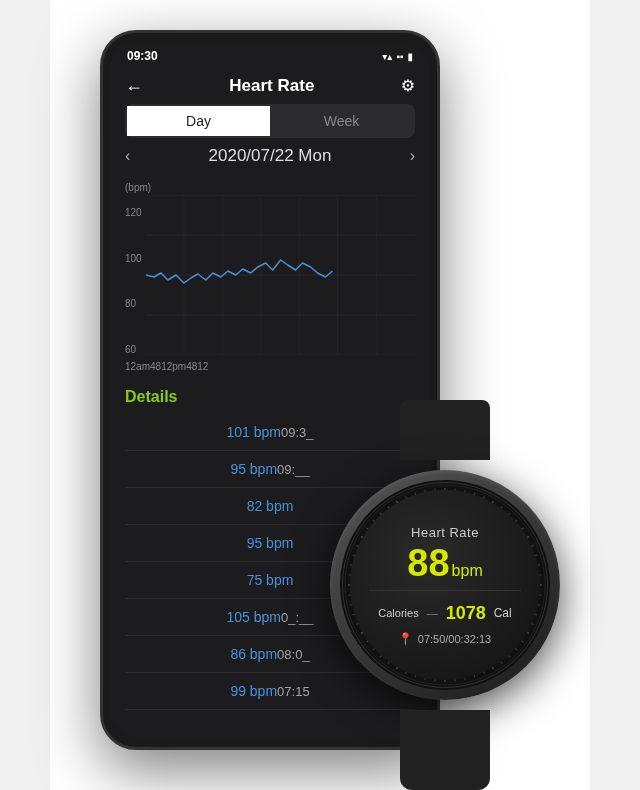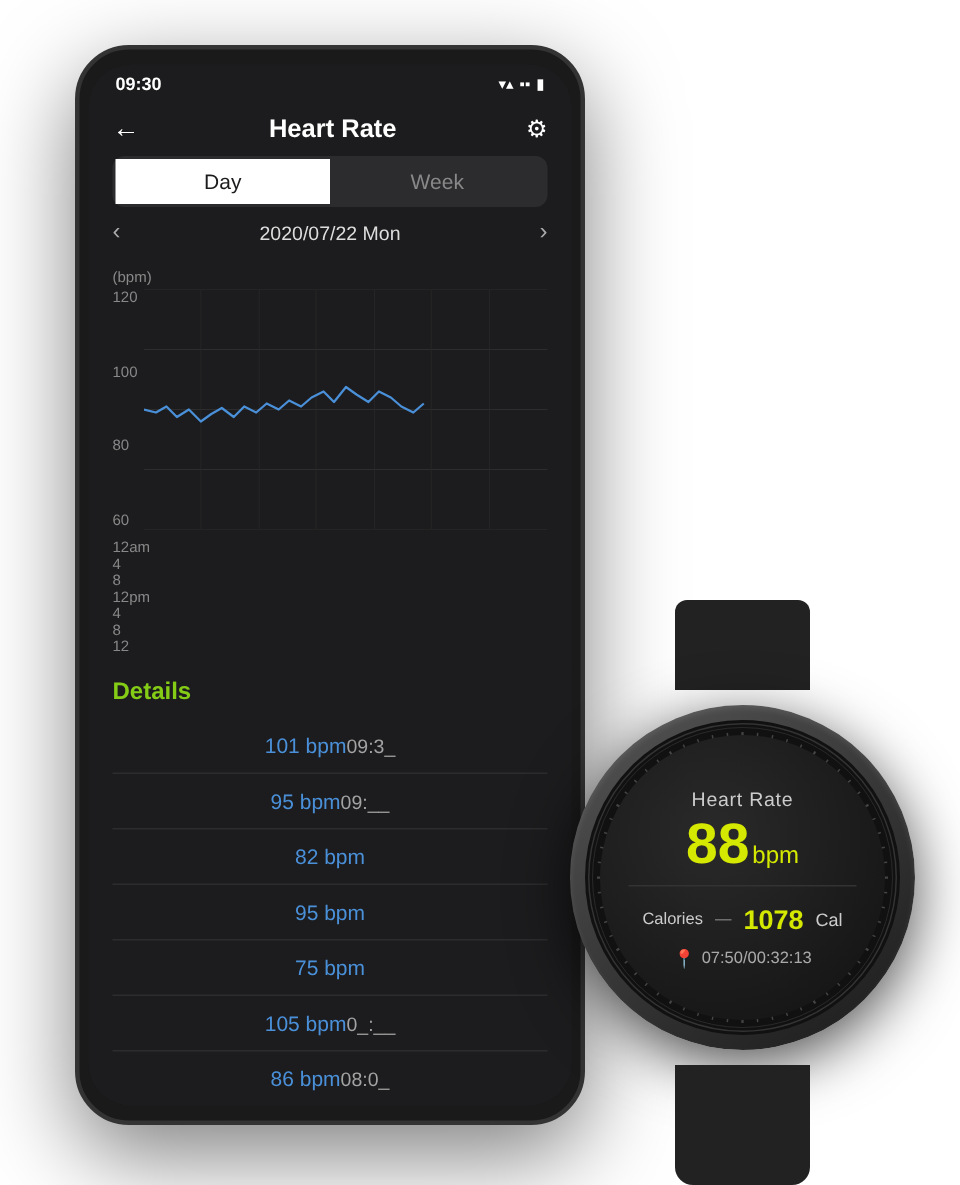--- a/index.html
+++ b/index.html
@@ -9,21 +9,21 @@
       background: #f0f0f0;
       display: flex;
       align-items: center;
       justify-content: center;
       font-family: 'Arial', sans-serif;
       overflow: hidden;
     }
 
     .scene {
       position: relative;
-      width: 640px;
+      width: 540px;
       height: 790px;
       background: white;
       display: flex;
       align-items: center;
       justify-content: center;
       text-decoration: underline;
     }
 
     
     .phone {
@@ -140,21 +140,21 @@
     }
 
     .date-nav .arrow {
       color: #aaa;
       font-size: 16px;
       cursor: pointer;
     }
 
     .date-nav .date-label {
       color: #ddd;
-      font-size: 13px;
+      font-size: 17px;
     }
 
     
     .chart-area {
       background: #1c1c1e;
       padding: 8px 16px 4px;
       position: relative;
     }
 
     .chart-y-label {
@@ -164,21 +164,20 @@
     }
 
     .chart-svg {
       width: 100%;
       height: 160px;
     }
 
     .chart-x-labels {
       display: flex;
       padding: 2px 0;
-      flex-direction: column;
     }
 
     .chart-x-labels span {
       color: #888;
       font-size: 10px;
     }
 
     
     .average-row {
       display: flex;
@@ -416,21 +415,21 @@
         <span class="arrow">‹</span>
         <span class="date-label">2020/07/22 Mon</span>
         <span class="arrow">›</span>
       </div>
 
       <div class="chart-area">
         <div class="chart-y-label">(bpm)</div>
 
         <div style="display:flex; position:relative;">
           <div style="display:flex;flex-direction:column;justify-content:space-between;height:160px;margin-right:4px;">
-            <span style="color:#888;font-size:10px;">120</span>
+            <span style="color:#888;font-size:10px;margin-top:12px;">120</span>
             <span style="color:#888;font-size:10px;">100</span>
             <span style="color:#888;font-size:10px;">80</span>
             <span style="color:#888;font-size:10px;">60</span>
           </div>
           <div style="flex:1;position:relative;">
             <svg class="chart-svg" viewBox="0 0 270 160" preserveAspectRatio="none">
 
               <line x1="0" y1="0" x2="270" y2="0" stroke="#333" stroke-width="0.5"></line>
               <line x1="0" y1="40" x2="270" y2="40" stroke="#333" stroke-width="0.5"></line>
               <line x1="0" y1="80" x2="270" y2="80" stroke="#333" stroke-width="0.5"></line>

